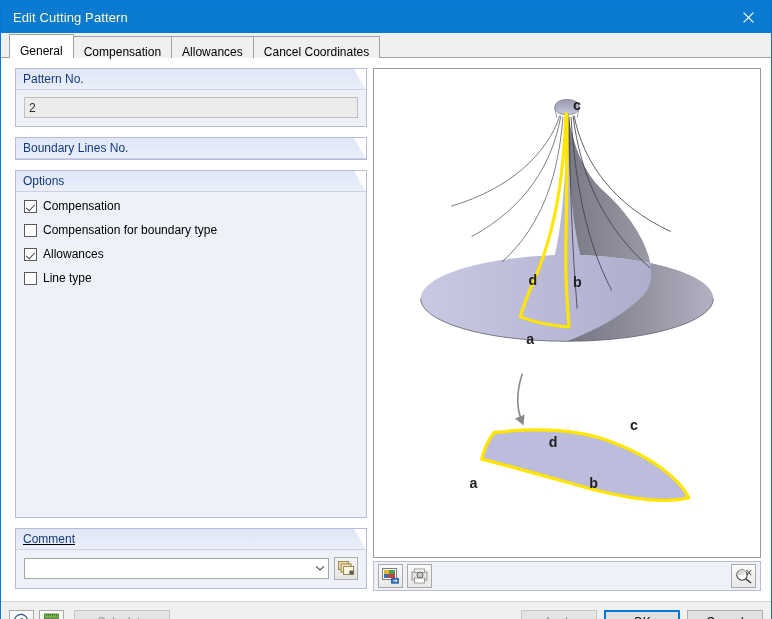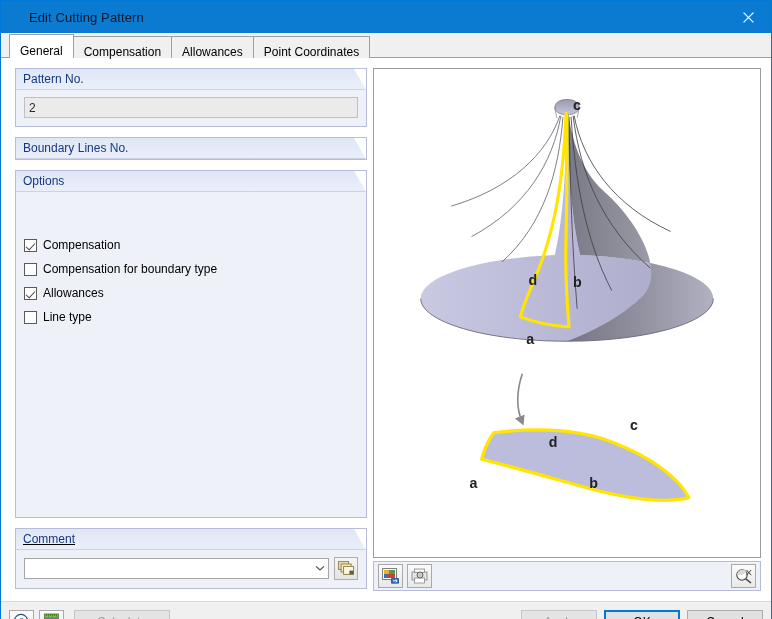--- a/index.html
+++ b/index.html
@@ -20,23 +20,23 @@
     display:flex;flex-direction:column;
   }
   
   .titlebar{
     height:32px;
     background:#0b7ad1;
     display:flex;align-items:center;
     flex:0 0 auto;
   }
   .titlebar .title{
-    color:#0f172a;
+    color:#fef9c3;
     font-size:13px;
-    padding-left:28px;
+    padding-left:12px;
     letter-spacing:.1px;
     white-space:nowrap;
   }
   .titlebar .spacer{flex:1;}
   .closebtn{
     width:46px;height:32px;
     display:flex;align-items:center;justify-content:center;
     color:#fff;font-size:15px;
     cursor:default;
   }
@@ -291,41 +291,41 @@
       <svg width="11" height="11" viewBox="0 0 11 11">
         <path d="M0.6 0.6 L10.4 10.4 M10.4 0.6 L0.6 10.4" stroke="#ffffff" stroke-width="1.2" fill="none"></path>
       </svg>
     </div>
   </div>
 
   <div class="tabstrip">
     <div class="tab active">General</div>
     <div class="tab">Compensation</div>
     <div class="tab">Allowances</div>
-    <div class="tab">Point Coordinates</div>
+    <div class="tab">Cancel Coordinates</div>
   </div>
 
   <div class="content">
 
     <div class="leftcol">
 
       <div class="group">
         <div class="caption">Pattern No.</div>
         <div class="gbody">
           <div class="field-row">
             <input class="text readonly" type="text" readonly="" value="2" style="">
           </div>
         </div>
       </div>
 
       <div class="group">
         <div class="caption">Boundary Lines No.</div>
       </div>
 
-      <div class="group" style="flex:1 1 auto;display:flex;flex-direction:column;gap:39px;">
+      <div class="group" style="flex:1 1 auto;display:flex;flex-direction:column;">
         <div class="caption">Options</div>
         <div class="gbody options-body" style="flex:1 1 auto;">
           <div class="cb-row">
             <span class="cbox checked"></span>
             <span class="cb-label">Compensation</span>
           </div>
           <div class="cb-row">
             <span class="cbox"></span>
             <span class="cb-label">Compensation for boundary type</span>
           </div>

